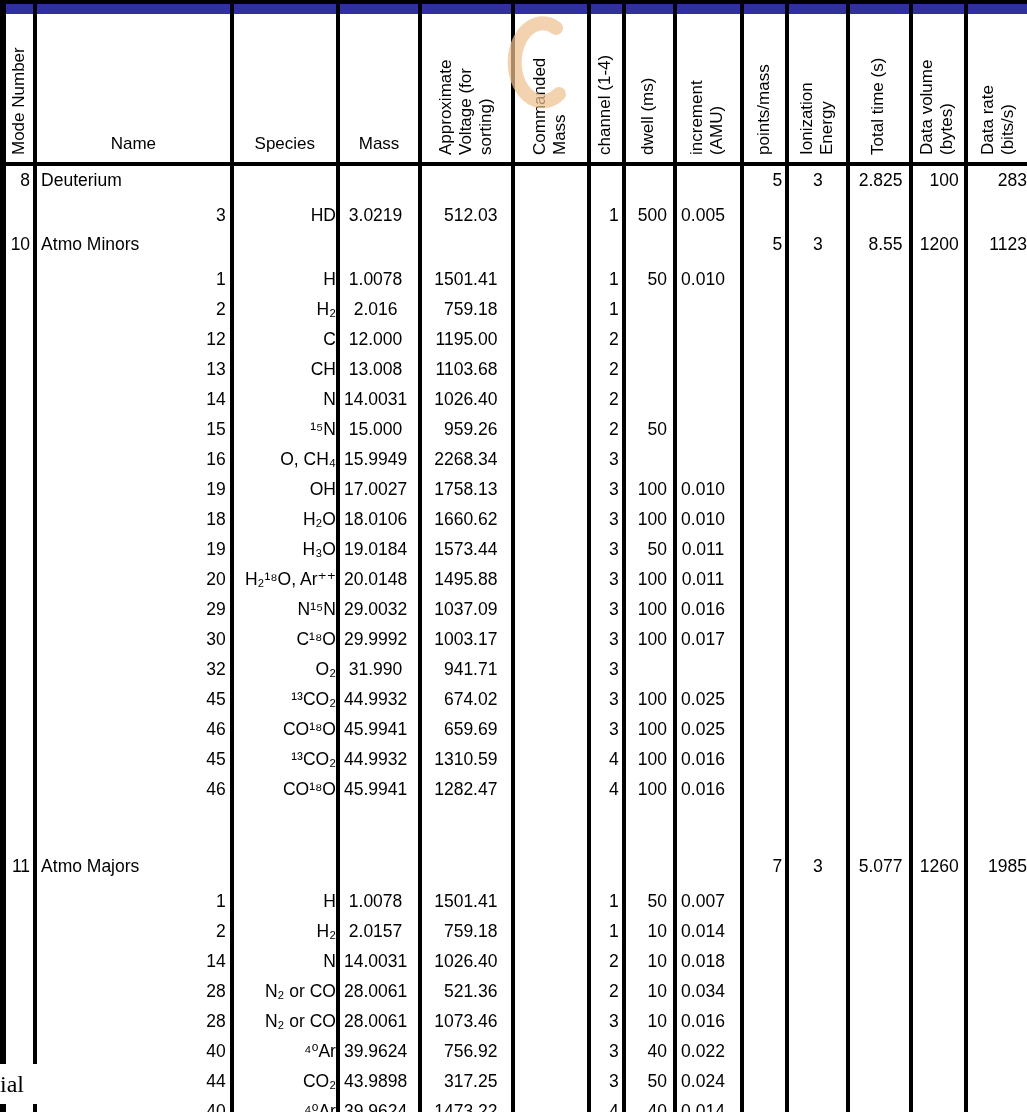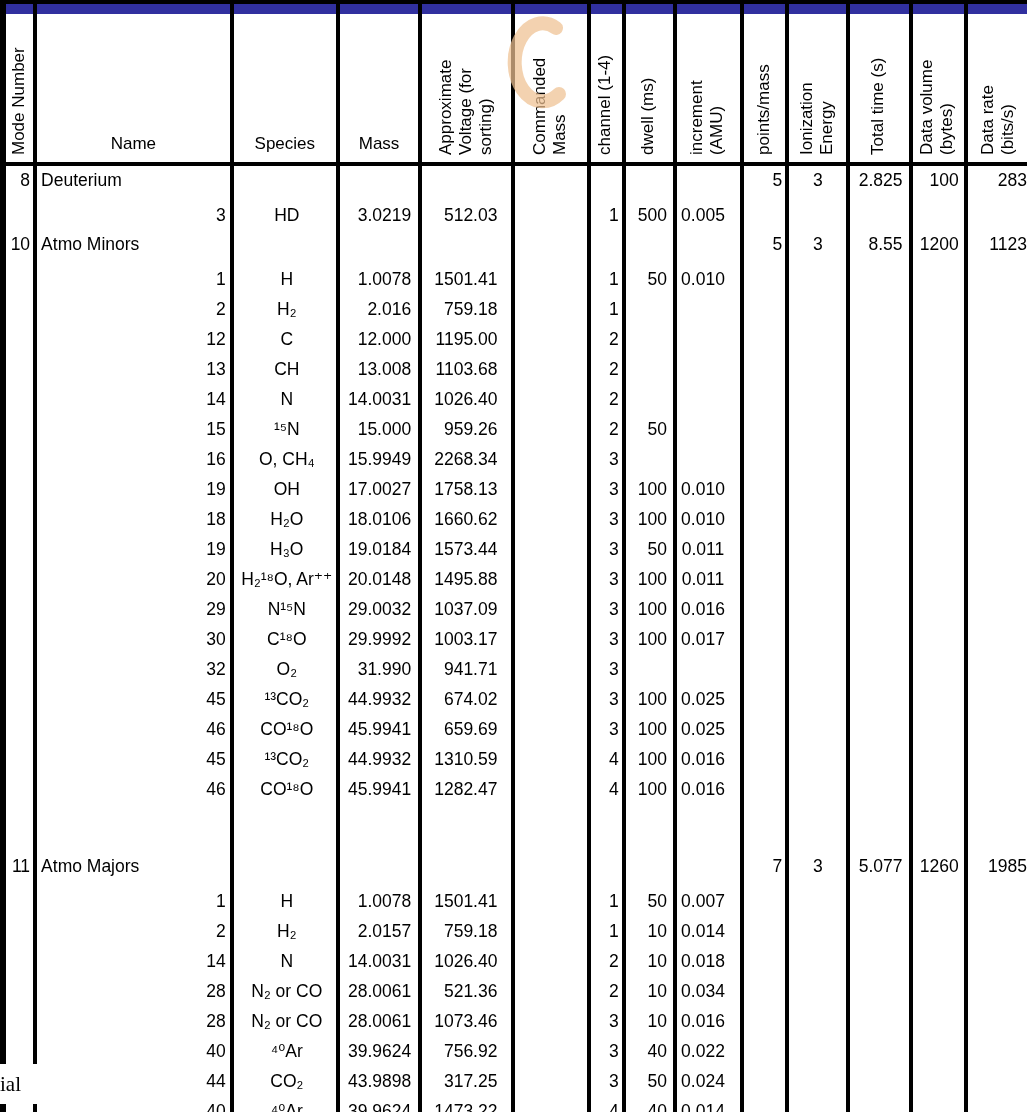--- a/index.html
+++ b/index.html
@@ -62,22 +62,22 @@
     font-size: 17.5px;
     vertical-align: middle;
     white-space: nowrap;
     color: #000;
   }
   tr.spacer-row td { height: 48px; }
 
   td.a-mode      { text-align: right; padding-right: 3px;  vertical-align: top; padding-top: 4px; }
   td.a-modename  { text-align: left;  padding-left: 4px;   vertical-align: top; padding-top: 4px; }
   td.a-massno    { text-align: right; padding-right: 4px; }
-  td.a-species   { text-align: center;  padding-left: 4px; }
-  td.a-mass      { text-align: right; padding-right: 7px; }
+  td.a-species   { text-align: right;  padding-left: 4px; }
+  td.a-mass      { text-align: center; padding-right: 7px; }
   td.a-voltage   { text-align: right; padding-right: 14px; }
   td.a-channel   { text-align: right; padding-right: 3px; }
   td.a-dwell     { text-align: right; padding-right: 6px; }
   td.a-increment { text-align: center; padding-right: 11px; }
   td.a-points    { text-align: right; padding-right: 3px;  vertical-align: top; padding-top: 4px; }
   td.a-ion       { text-align: center;                     vertical-align: top; padding-top: 4px; }
   td.a-total     { text-align: right; padding-right: 6px;  vertical-align: top; padding-top: 4px; }
   td.a-vol       { text-align: right; padding-right: 5px;  vertical-align: top; padding-top: 4px; }
   td.a-rate      { text-align: right; padding-right: 3px;  vertical-align: top; padding-top: 4px; }
 
@@ -87,21 +87,21 @@
     pointer-events: none;
     z-index: 4;
   }
   .corner-text {
     position: absolute;
     left: 0; top: 1064px;
     width: 42px; height: 40px;
     background: #ffffff;
     z-index: 5;
     font-family: "Liberation Serif", "DejaVu Serif", serif;
-    font-size: 21px;
+    font-size: 24px;
     line-height: 40px;
     color: #000;
   }
 </style>
 </head>
 <body>
 
 <div class="page">
 
   <table class="mode-table">

